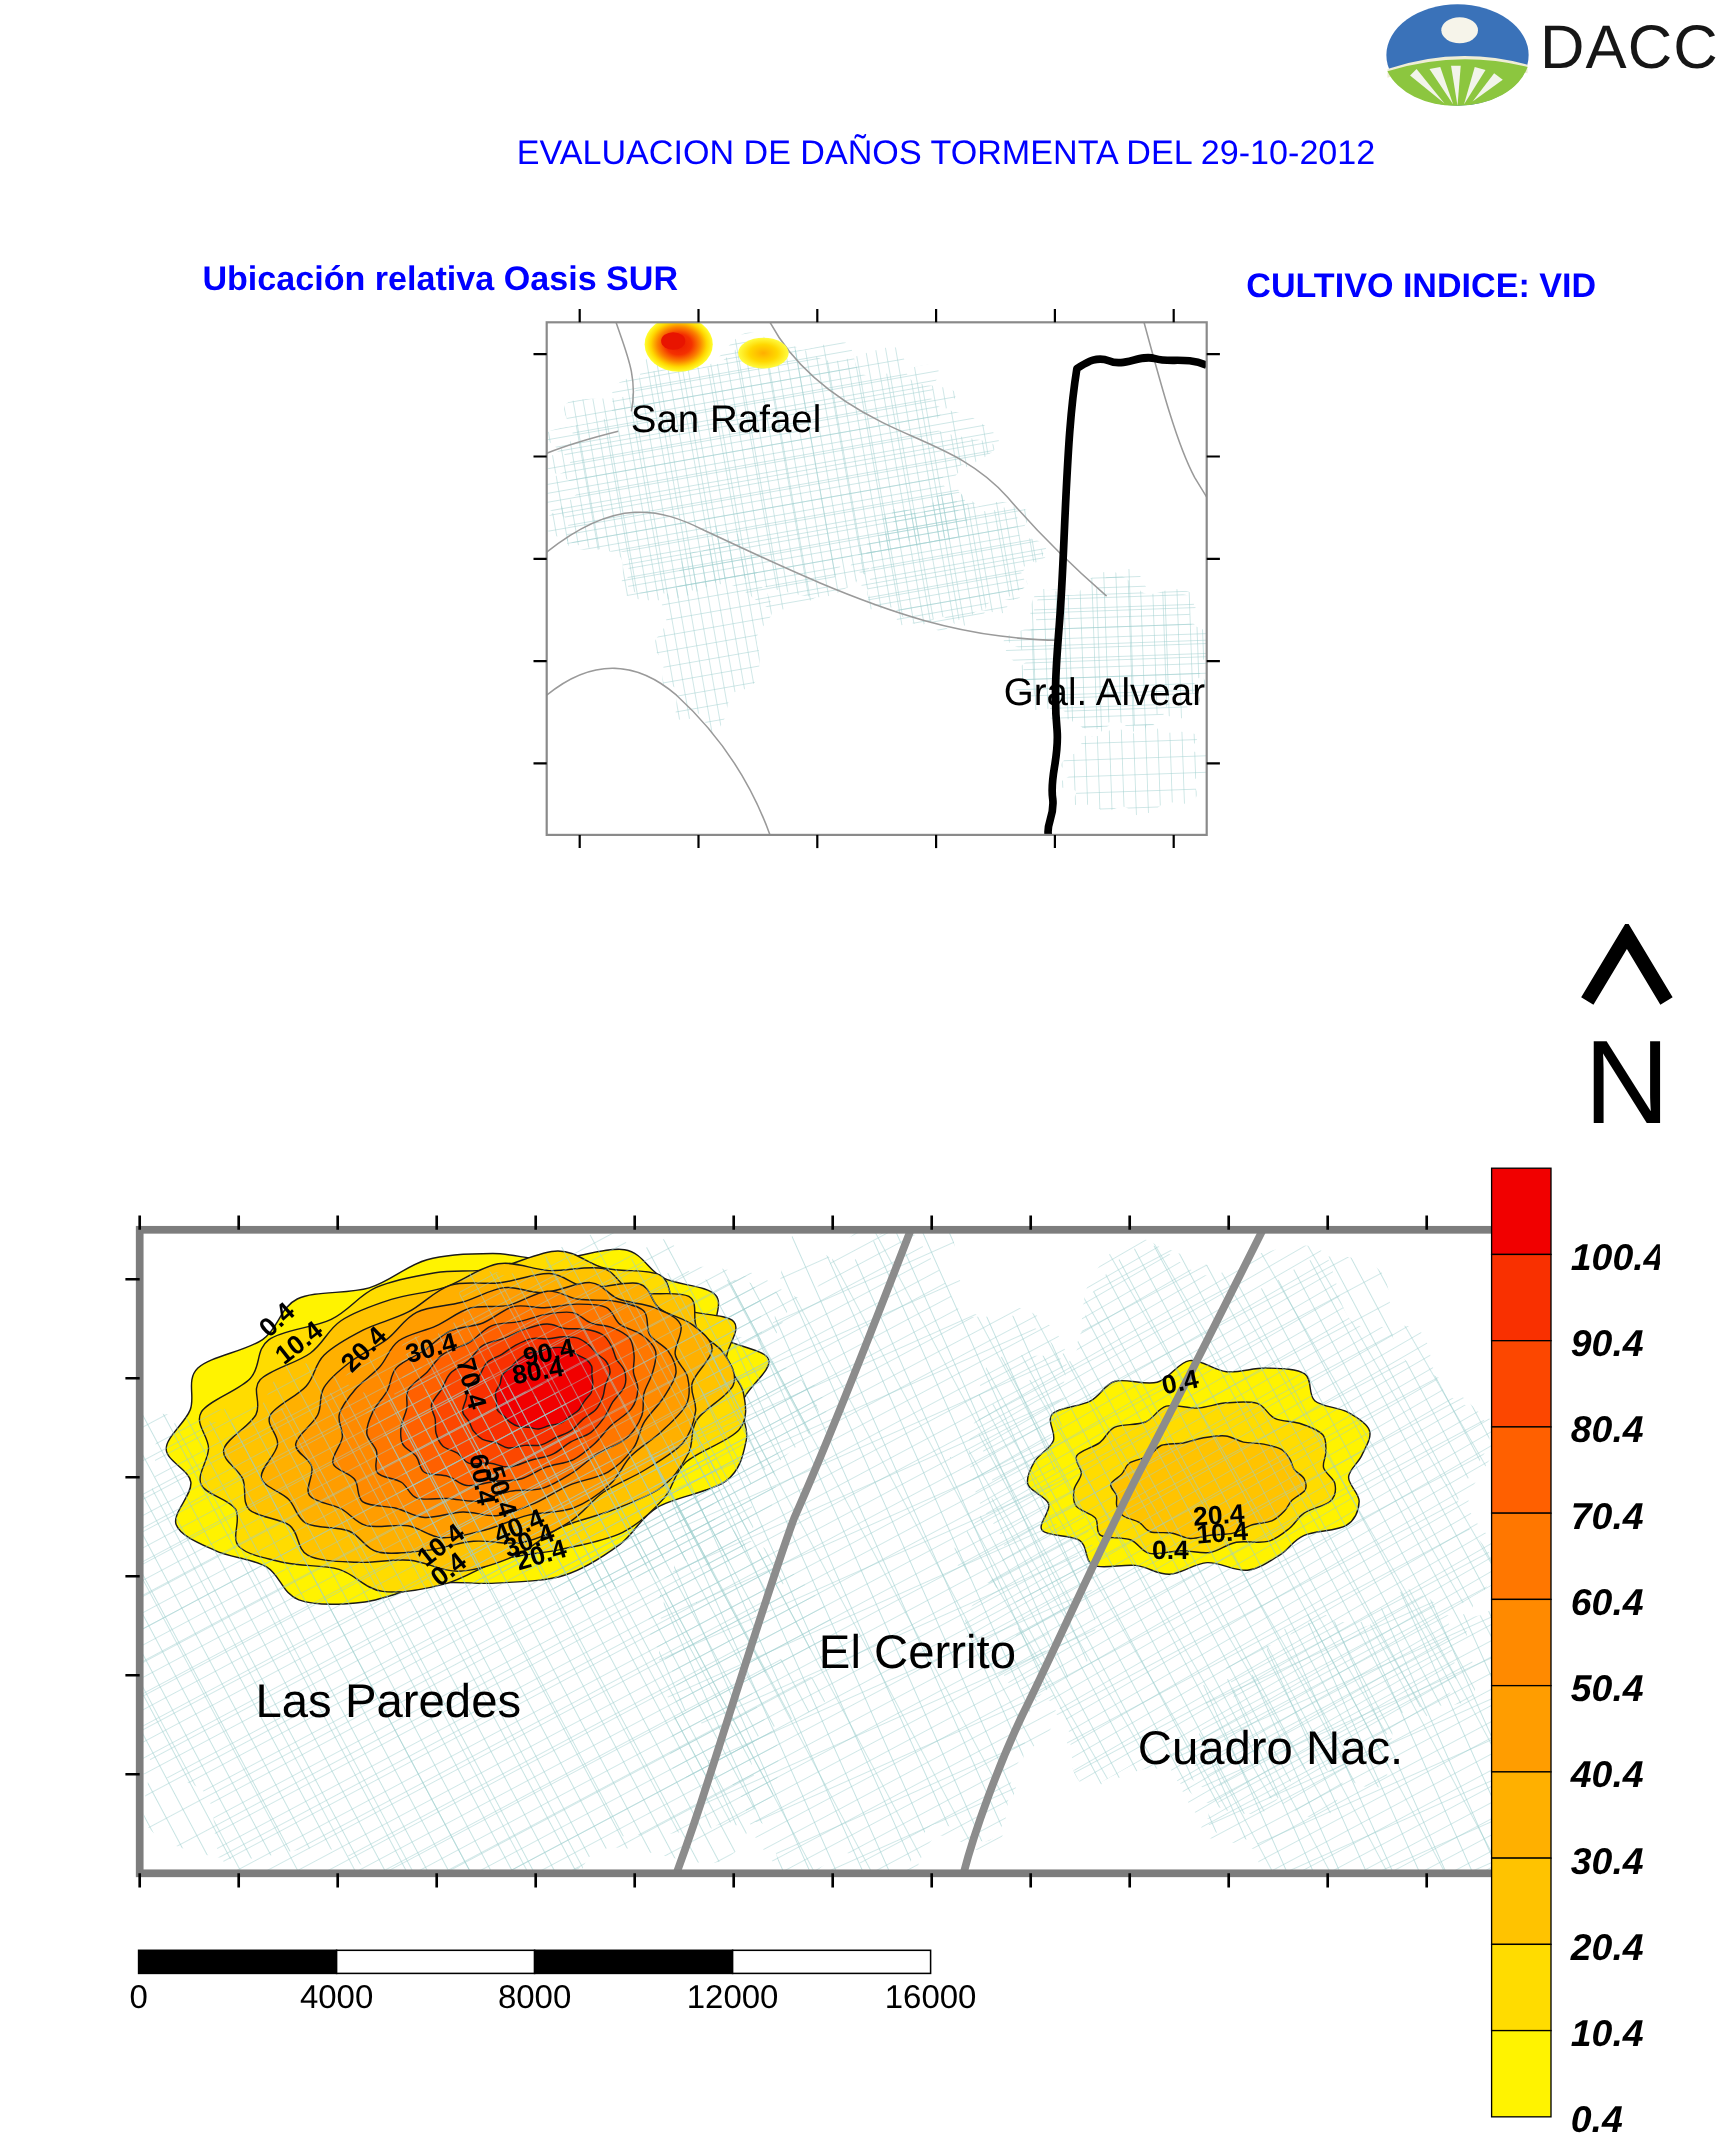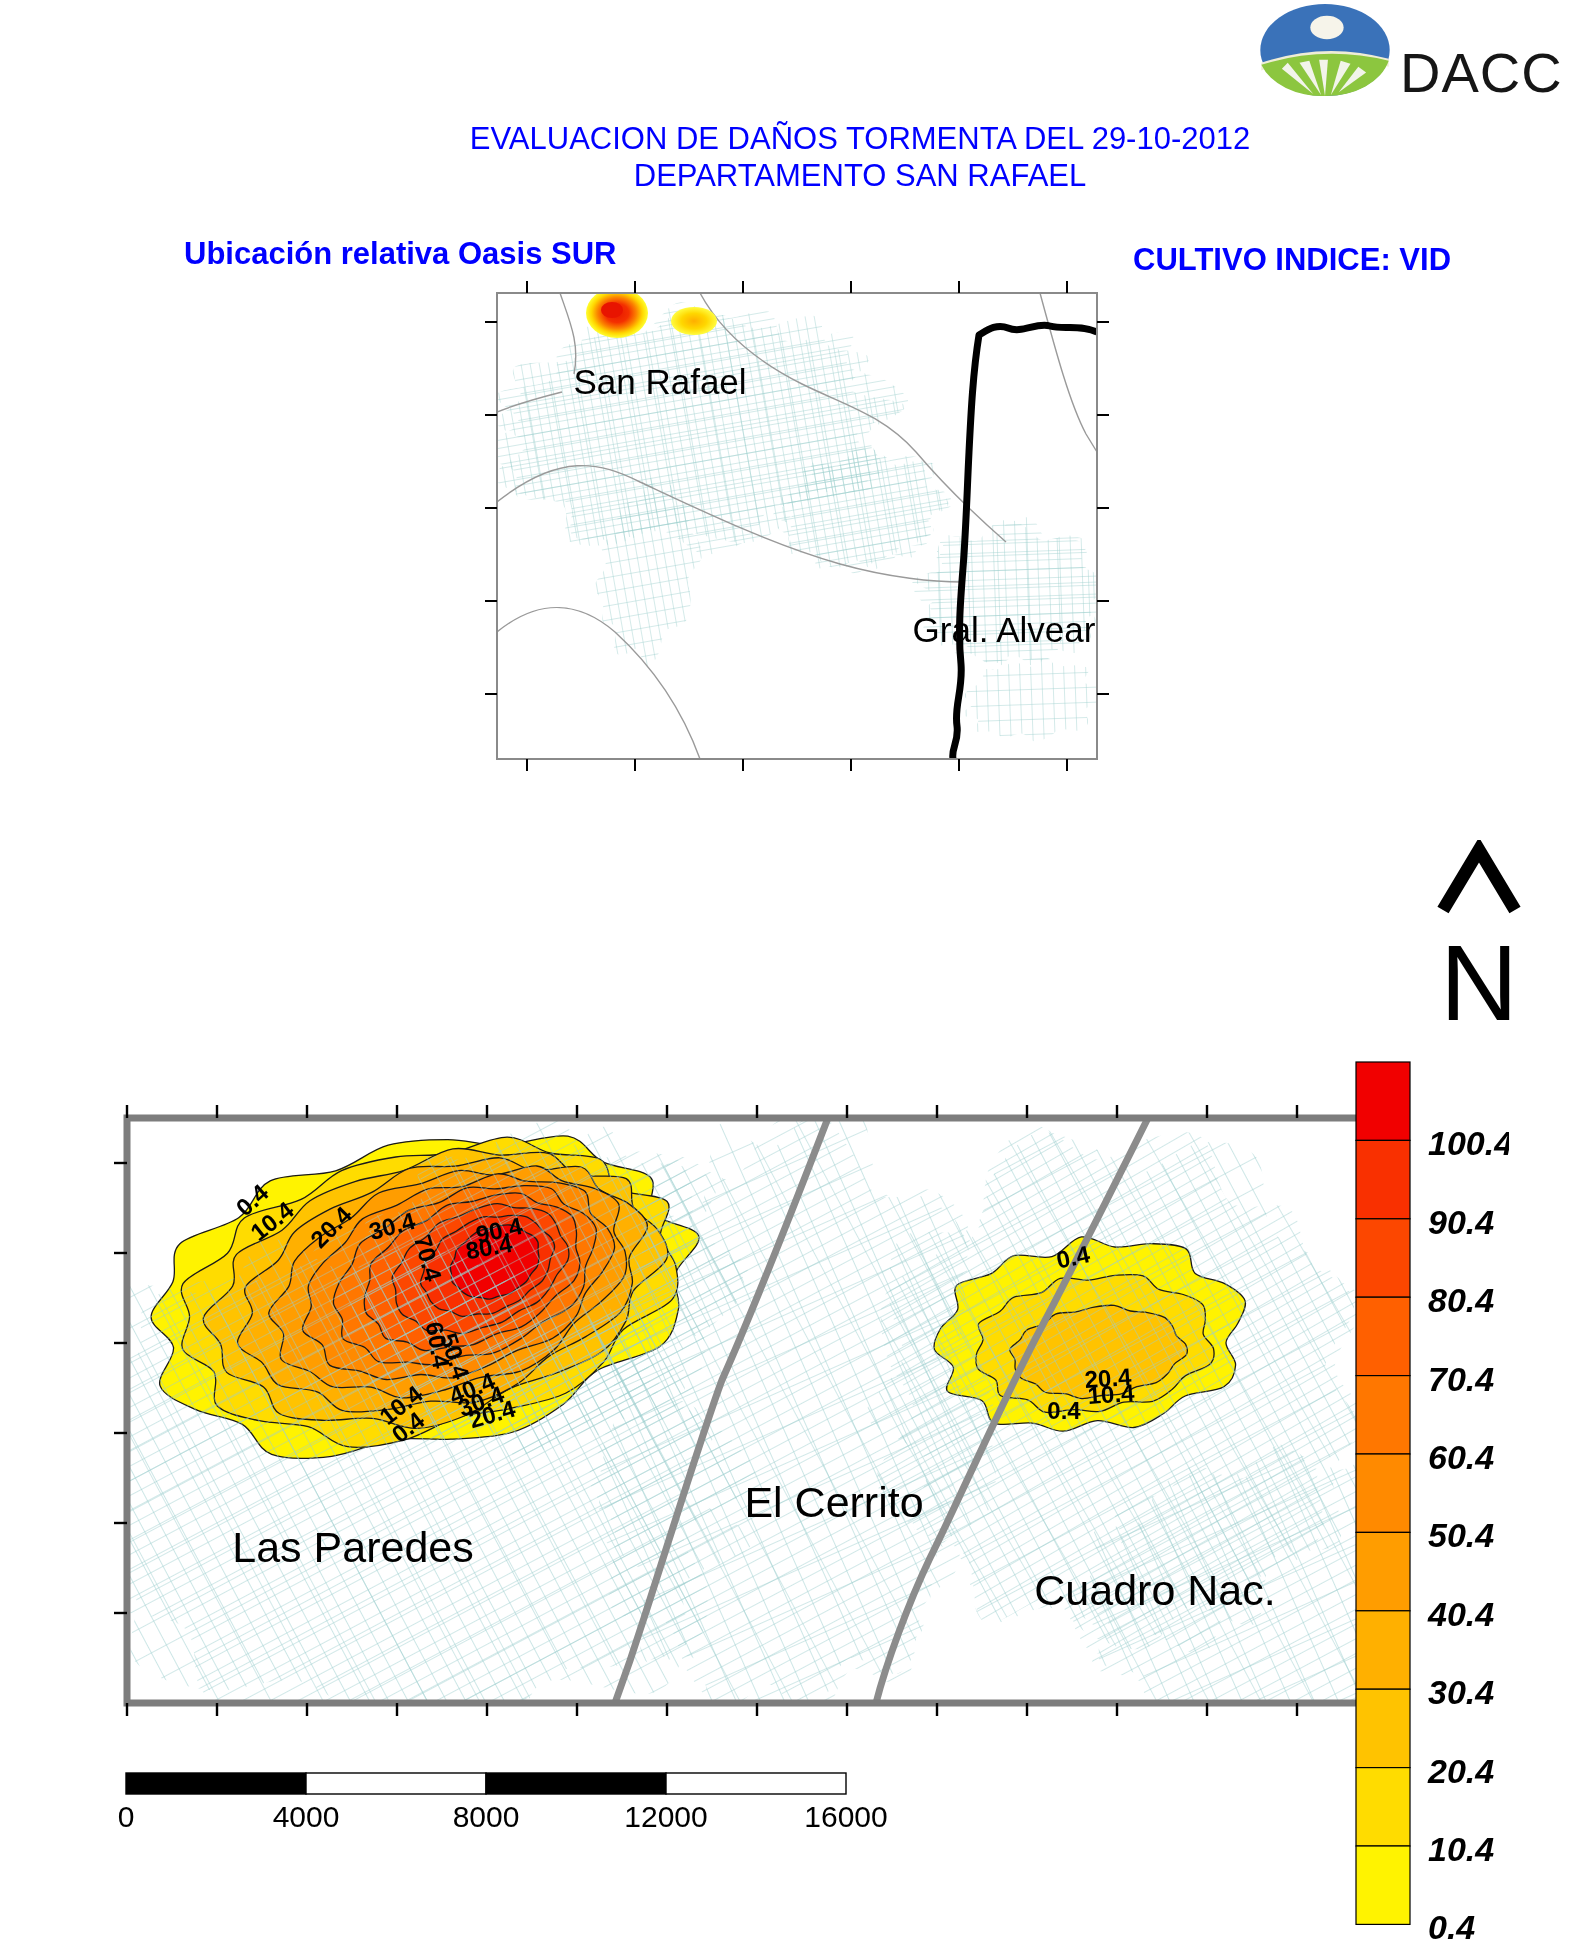--- a/index.html
+++ b/index.html
@@ -1,21 +1,21 @@
 <!DOCTYPE html>
 <html><head>
 <meta charset="utf-8">
 <style>
   html,body{margin:0;padding:0;background:#fff;}
   .page{position:relative;width:1571px;height:1946px;background:#fff;
         font-family:"Liberation Sans",sans-serif;overflow:hidden;color:#000;}
   .abs{position:absolute;}
   .logo{left:1256px;top:2px;width:320px;height:100px;}
   .logo-text{position:absolute;left:144px;top:8px;font-size:56px;font-weight:500;
-             letter-spacing:1px;color:#161616;margin-top:30px;}
+             letter-spacing:1px;color:#161616;}
   .title{left:300px;top:120px;width:1120px;text-align:center;color:#0000FF;
          font-weight:normal;font-size:31px;line-height:37px;white-space:nowrap;}
   .sub{color:#0000FF;font-weight:bold;font-size:31px;white-space:nowrap;}
   .sub-left{left:163px;top:236px;margin-left:21px;}
   .sub-right{left:1133px;top:242px;}
   .north{left:1424px;top:840px;width:110px;text-align:center;}
   .north-n{font-size:108px;line-height:98px;font-weight:400;margin-top:14px;color:#000;}
   .inset{left:477px;top:273px;width:640px;height:506px;}
   .main{left:105px;top:1096px;width:1292px;height:629px;}
   .scalebar{left:110px;top:1765px;width:780px;height:78px;}
@@ -37,21 +37,20 @@
       <polygon points="70,96 64,59 73,59" fill="#F2F4EA"></polygon>
       <polygon points="76,95 86,60 96,63" fill="#F2F4EA"></polygon>
       <polygon points="84,92 104,66 112,72" fill="#F2F4EA"></polygon>
       <polygon points="58,94 26,68 32,62" fill="#F2F4EA"></polygon>
     </svg>
     <span class="logo-text">DACC</span>
   </div>
 
   <div class="abs title">
     <div>EVALUACION DE DAÑOS TORMENTA DEL 29-10-2012</div>
-    <div>DEPARTAMENTO SAN RAFAEL</div>
   </div>
 
   <div class="abs sub sub-left">Ubicación relativa Oasis SUR</div>
   <div class="abs sub sub-right">CULTIVO INDICE: VID</div>
 
   <div id="inset" class="abs inset"><svg width="640" height="506" viewBox="0 0 640 506">
         <defs>
           <pattern id="iA" width="9" height="14" patternUnits="userSpaceOnUse" patternTransform="rotate(-10)">
             <path d="M0,0H9M0,0V14" stroke="#9BCECD" stroke-width="0.9" fill="none"></path>
           </pattern>

